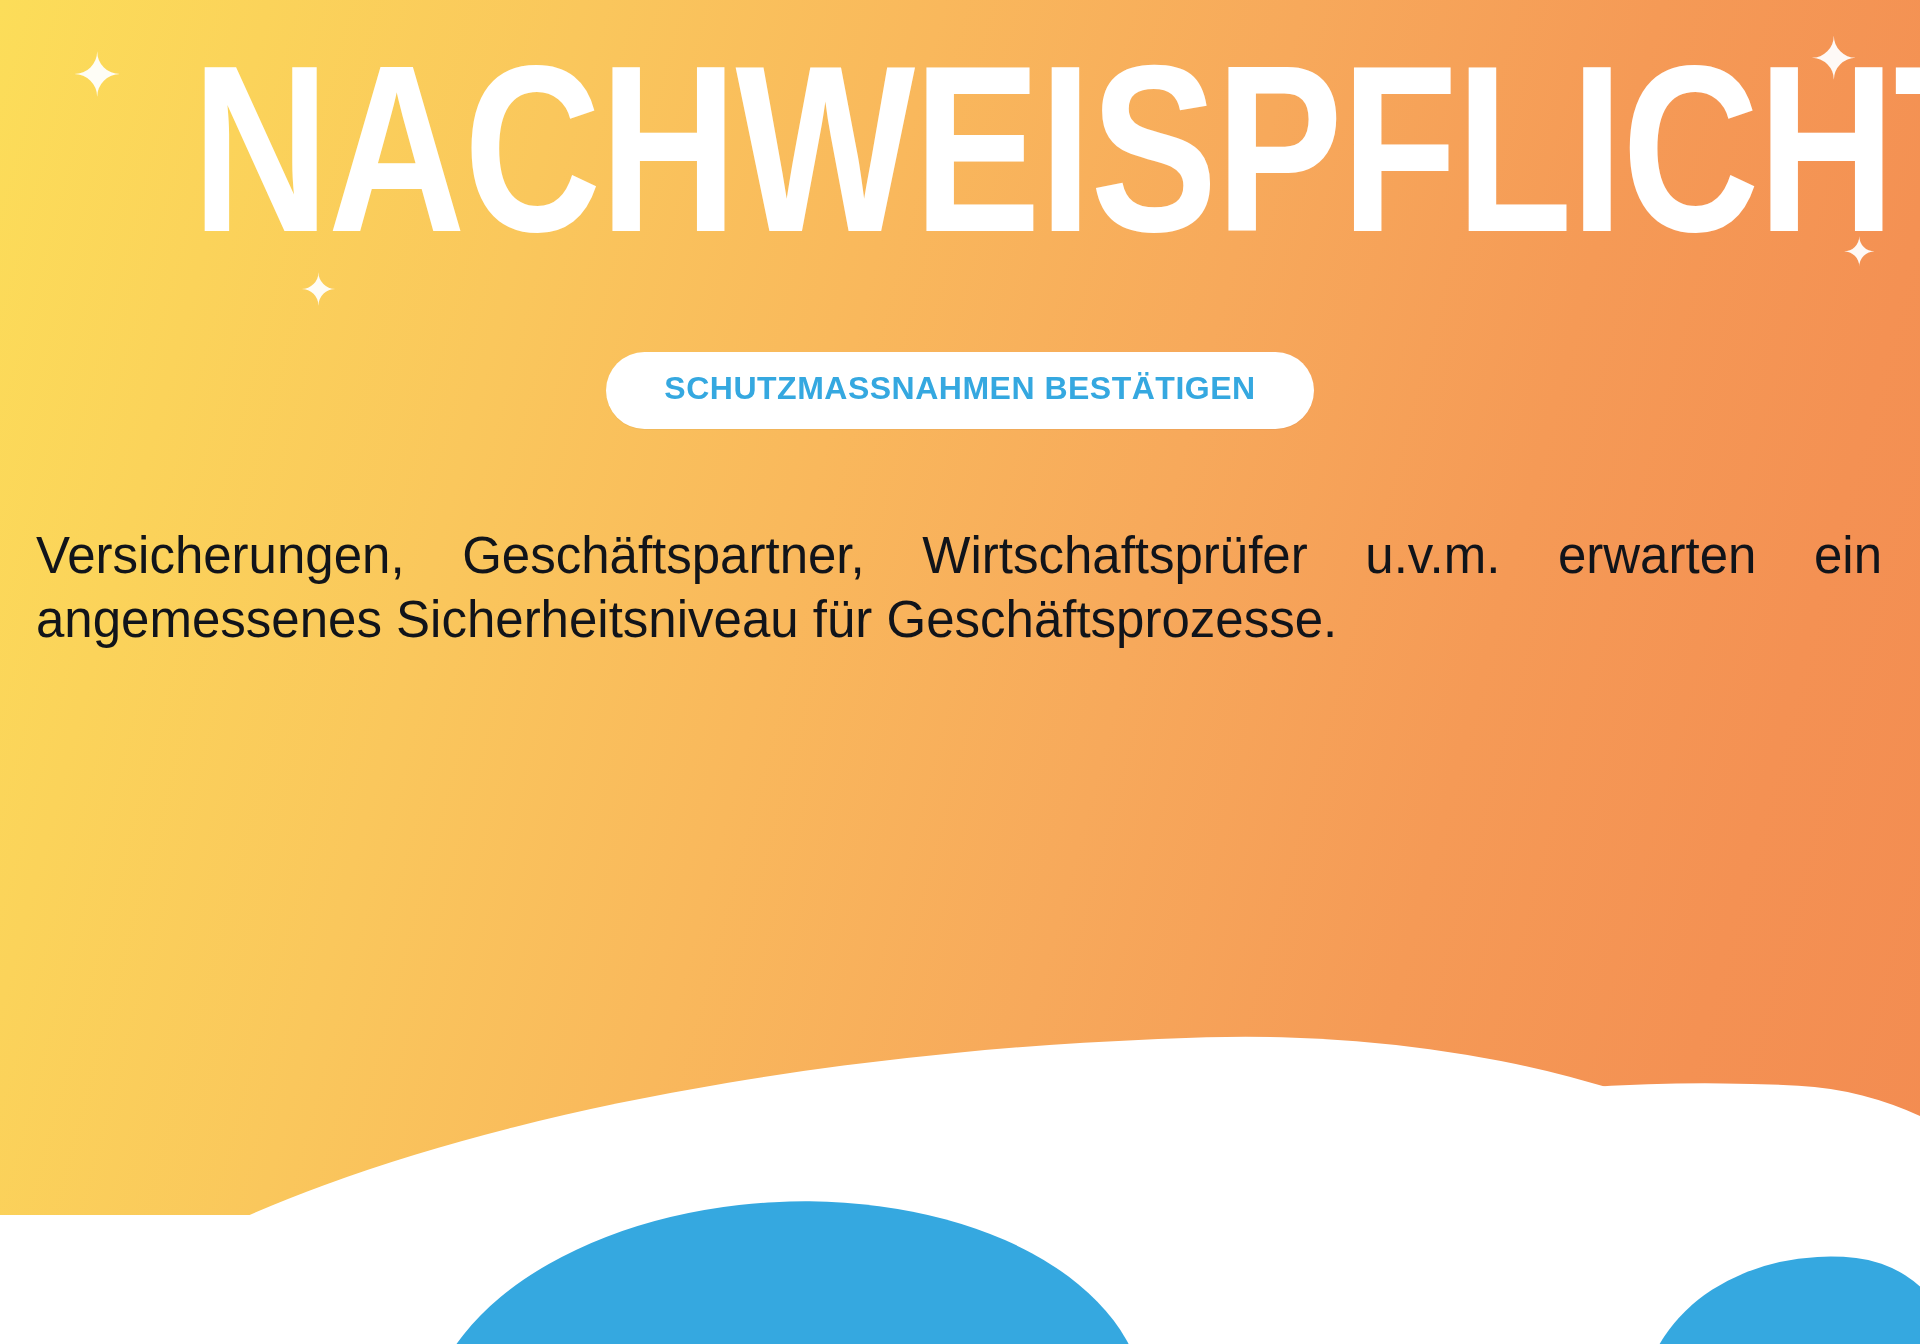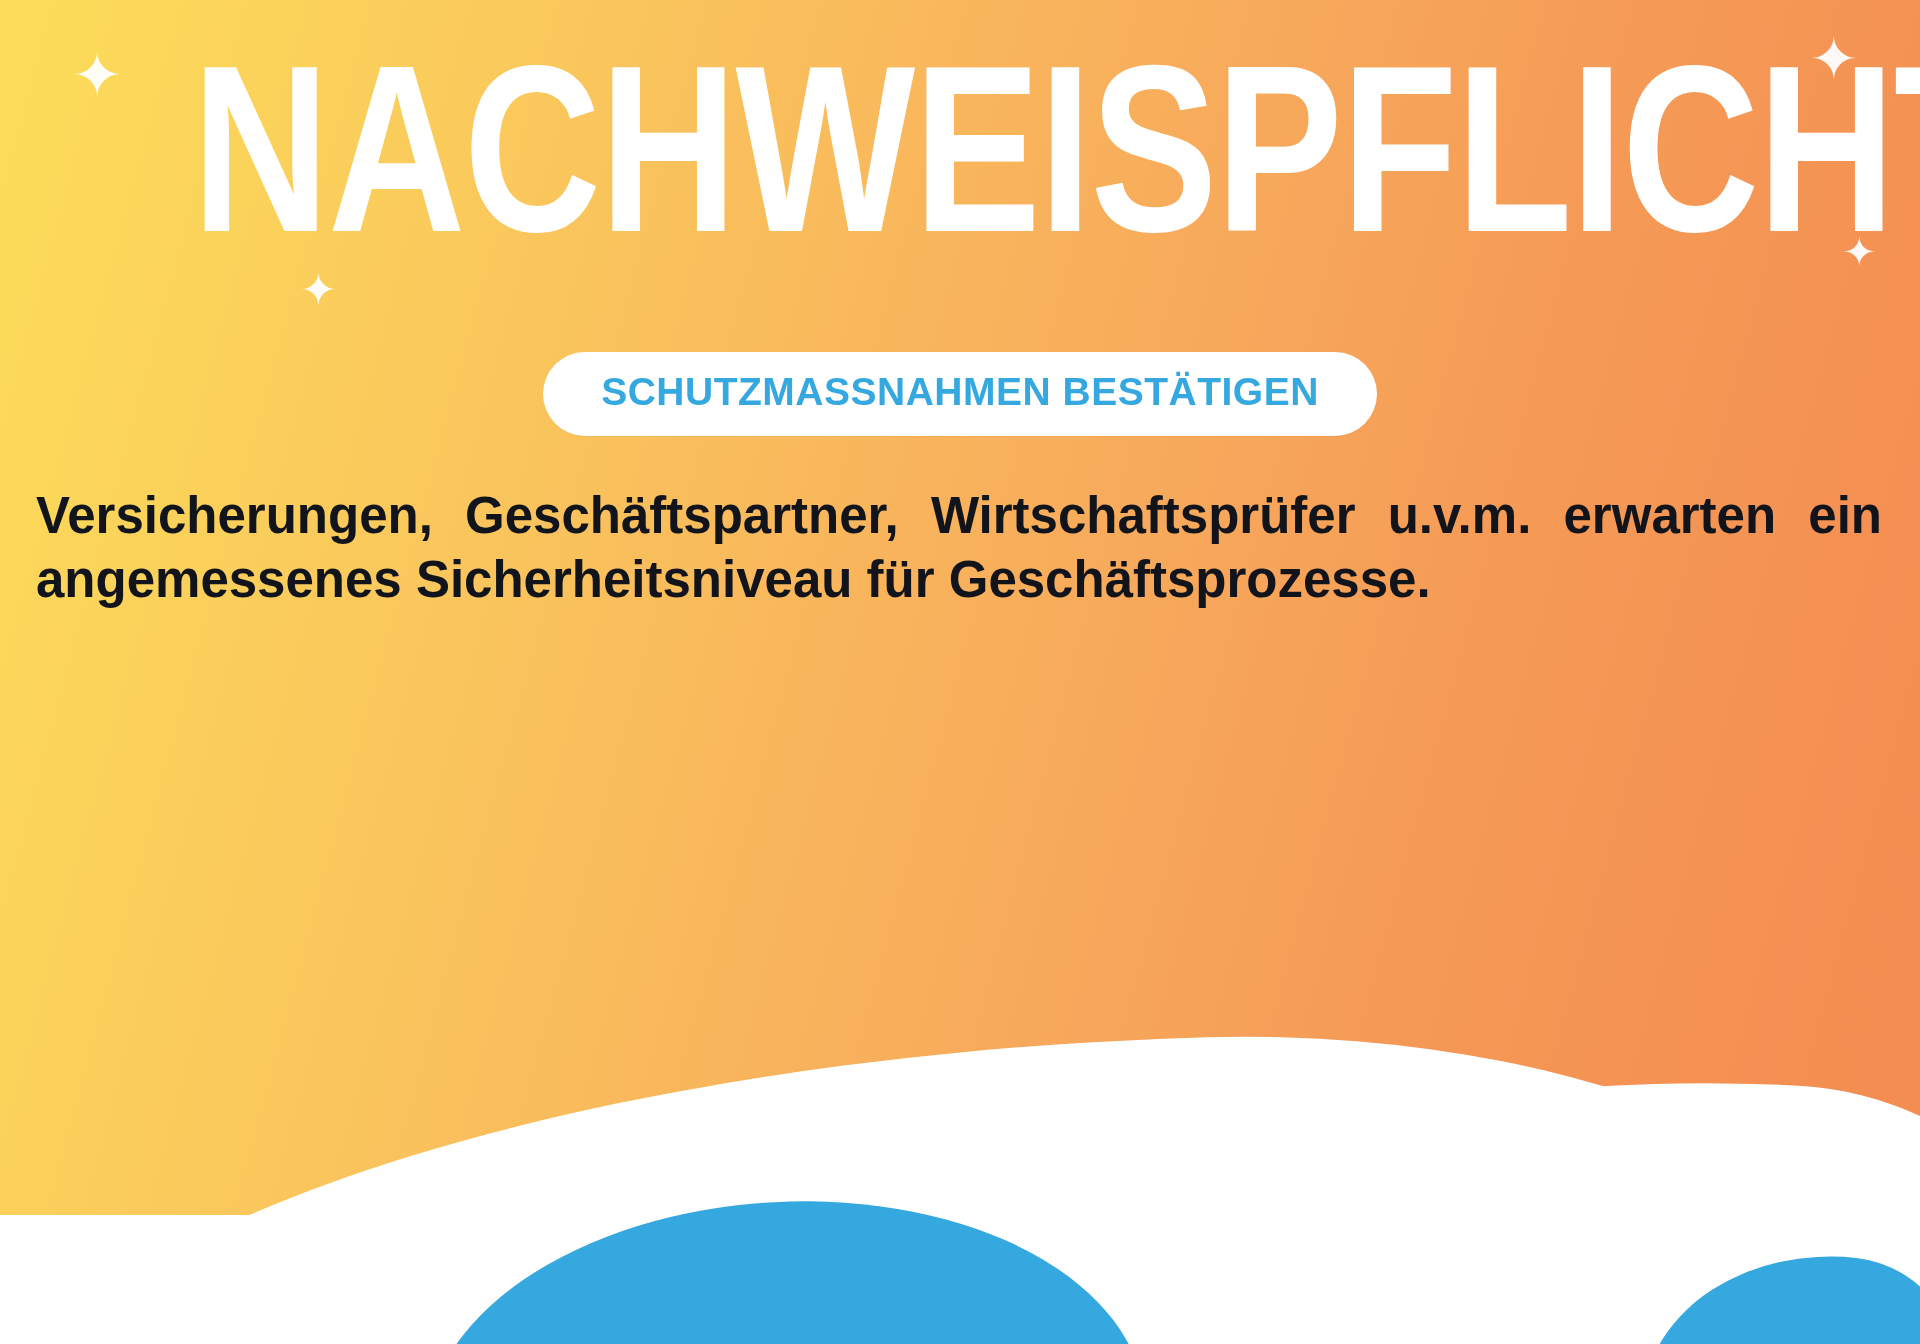--- a/index.html
+++ b/index.html
@@ -129,36 +129,36 @@
     top: 352px;
     width: 1920px;
     display: flex;
     justify-content: center;
   }
   .pill {
     background: #ffffff;
     border-radius: 60px;
     padding: 18px 58px 22px 58px;
     color: #35a8e0;
-    font-size: 39px;
+    font-size: 32px;
     font-weight: bold;
     letter-spacing: 0.5px;
     white-space: nowrap;
     box-shadow: 0 1px 0 rgba(0,0,0,0.03);
   }
 
   .body-text {
     position: absolute;
     left: 36px;
-    top: 484px;
+    top: 524px;
     width: 1846px;
     color: #11141a;
     font-size: 51px;
     line-height: 1.26;
-    font-weight: bold;
+    font-weight: normal;
     text-align: justify;
   }
   .body-text p {
     margin: 0 0 58px 0;
   }
   .body-text p:last-child {
     margin-bottom: 0;
   }
   .body-text p > span {
     display: inline;

